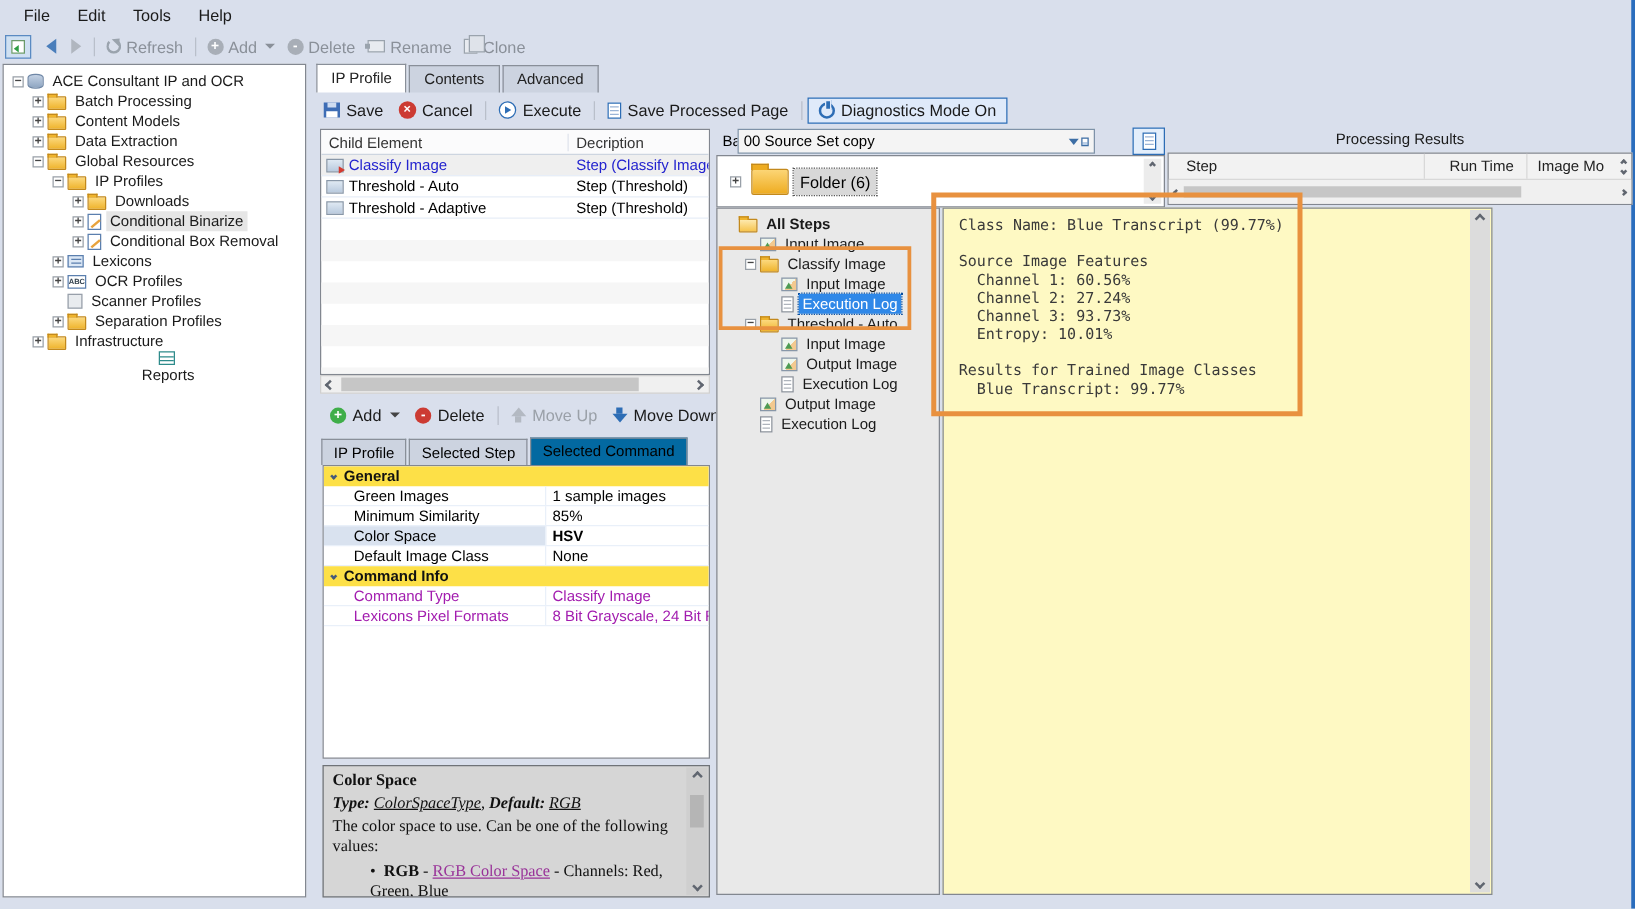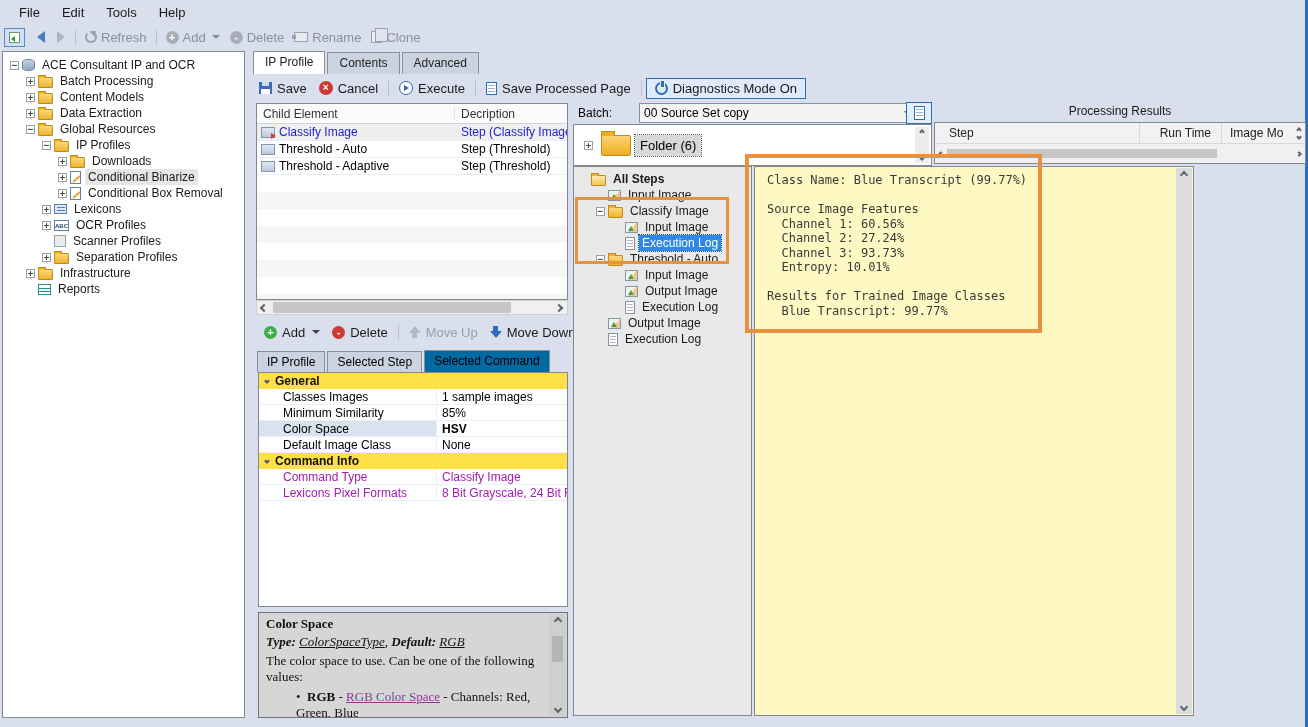--- a/index.html
+++ b/index.html
@@ -132,21 +132,21 @@
   .help-meta .hlink { text-decoration:underline; }
   .help-body { margin-top:3px; line-height:1.25; }
   .help-bullet { margin:3px 0 0 30px; line-height:1.25; }
   .help-bullet .bterm { font-weight:bold; }
   .help-bullet .blink { color:var(--help-link-purple,#993399); text-decoration:underline; }
   .help-scroll { position:absolute; right:1px; top:1px; bottom:1px; width:17px; background:#cfcfcf; display:flex; flex-direction:column; align-items:center; justify-content:space-between; padding:4px 0; }
   .help-thumb { width:11px; height:26px; background:#b5b5b5; position:absolute; top:22px; left:3px; }
 
   
   .batch-label { position:absolute; left:578px; top:106px; font-size:12px; }
-  .batch-combo { position:absolute; left:639px; top:103px; width:286px; height:20px; background:#f4f4f4; border:1px solid #7e92a8; display:flex; align-items:center; font-size:12px; padding:0 4px; }
+  .batch-combo { position:absolute; left:590px; top:103px; width:286px; height:20px; background:#f4f4f4; border:1px solid #7e92a8; display:flex; align-items:center; font-size:12px; padding:0 4px; }
   .batch-combo .val { flex:1; }
   .filter-glyph { width:0; height:0; border-left:4px solid transparent; border-right:4px solid transparent; border-top:5px solid #3d6ea5; margin-right:2px; }
   .filter-grid { width:6px; height:7px; border:1px solid #3d6ea5; background:linear-gradient(#fff 45%, #bcd0e8 45%); }
   .docview-btn { position:absolute; left:906px; top:102px; width:26px; height:22px; border:1px solid #2d6db5; background:#e3eefb; display:flex; align-items:center; justify-content:center; }
   .docview-glyph { width:11px; height:14px; background:#fff; border:1px solid #2d6db5; position:relative; }
   .docview-glyph::before { content:""; position:absolute; left:1px; top:2px; width:7px; height:1px; background:#9ab4d6; box-shadow:0 3px 0 #9ab4d6, 0 6px 0 #9ab4d6; }
 
   .folder-box { position:absolute; left:573px; top:124px; width:359px; height:42px; background:#fff; border:1px solid #828790; display:flex; align-items:center; }
   .big-folder { width:30px; height:21px; background:linear-gradient(#fcd575,#eeac21); border:1px solid #c3891c; border-radius:2px; position:relative; margin:0 4px 0 8px; }
   .big-folder::before { content:""; position:absolute; top:-5px; left:-1px; width:12px; height:4px; background:#eeac21; border:1px solid #c3891c; border-bottom:none; }
@@ -306,21 +306,21 @@
           <span class="tree-ic folder-icon"></span>
           <span class="tree-label">Separation Profiles</span>
         </div>
         <div class="tree-row" style="padding-left: 22px;">
           <span class="exp-slot">
             <span class="expander">+</span>
           </span>
           <span class="tree-ic folder-icon"></span>
           <span class="tree-label">Infrastructure</span>
         </div>
-        <div class="tree-row" style="padding-left: 22px;">
+        <div class="tree-row" style="padding-left: 22px; flex-direction: column;">
           <span class="exp-slot"></span>
           <span class="tree-ic report-icon"></span>
           <span class="tree-label">Reports</span>
         </div>
       </div>
   </div>
 
   <div class="tab-strip">
     <span class="tab active">IP Profile</span>
     <span class="tab">Contents</span>
@@ -430,21 +430,21 @@
     <span class="sub-tab active">Selected Command</span>
   </div>
 
   <div class="prop-grid">
     <div id="prop-rows">
         <div class="cat-row">
           <span class="chev sm down"></span>
           <span>General</span>
         </div>
         <div class="prop-row">
-          <span class="pname">Classes Images</span>
+          <span class="pname">Green Images</span>
           <span class="pval">1 sample images</span>
         </div>
         <div class="prop-row">
           <span class="pname">Minimum Similarity</span>
           <span class="pval">85%</span>
         </div>
         <div class="prop-row selected">
           <span class="pname">Color Space</span>
           <span class="pval">HSV</span>
         </div>

